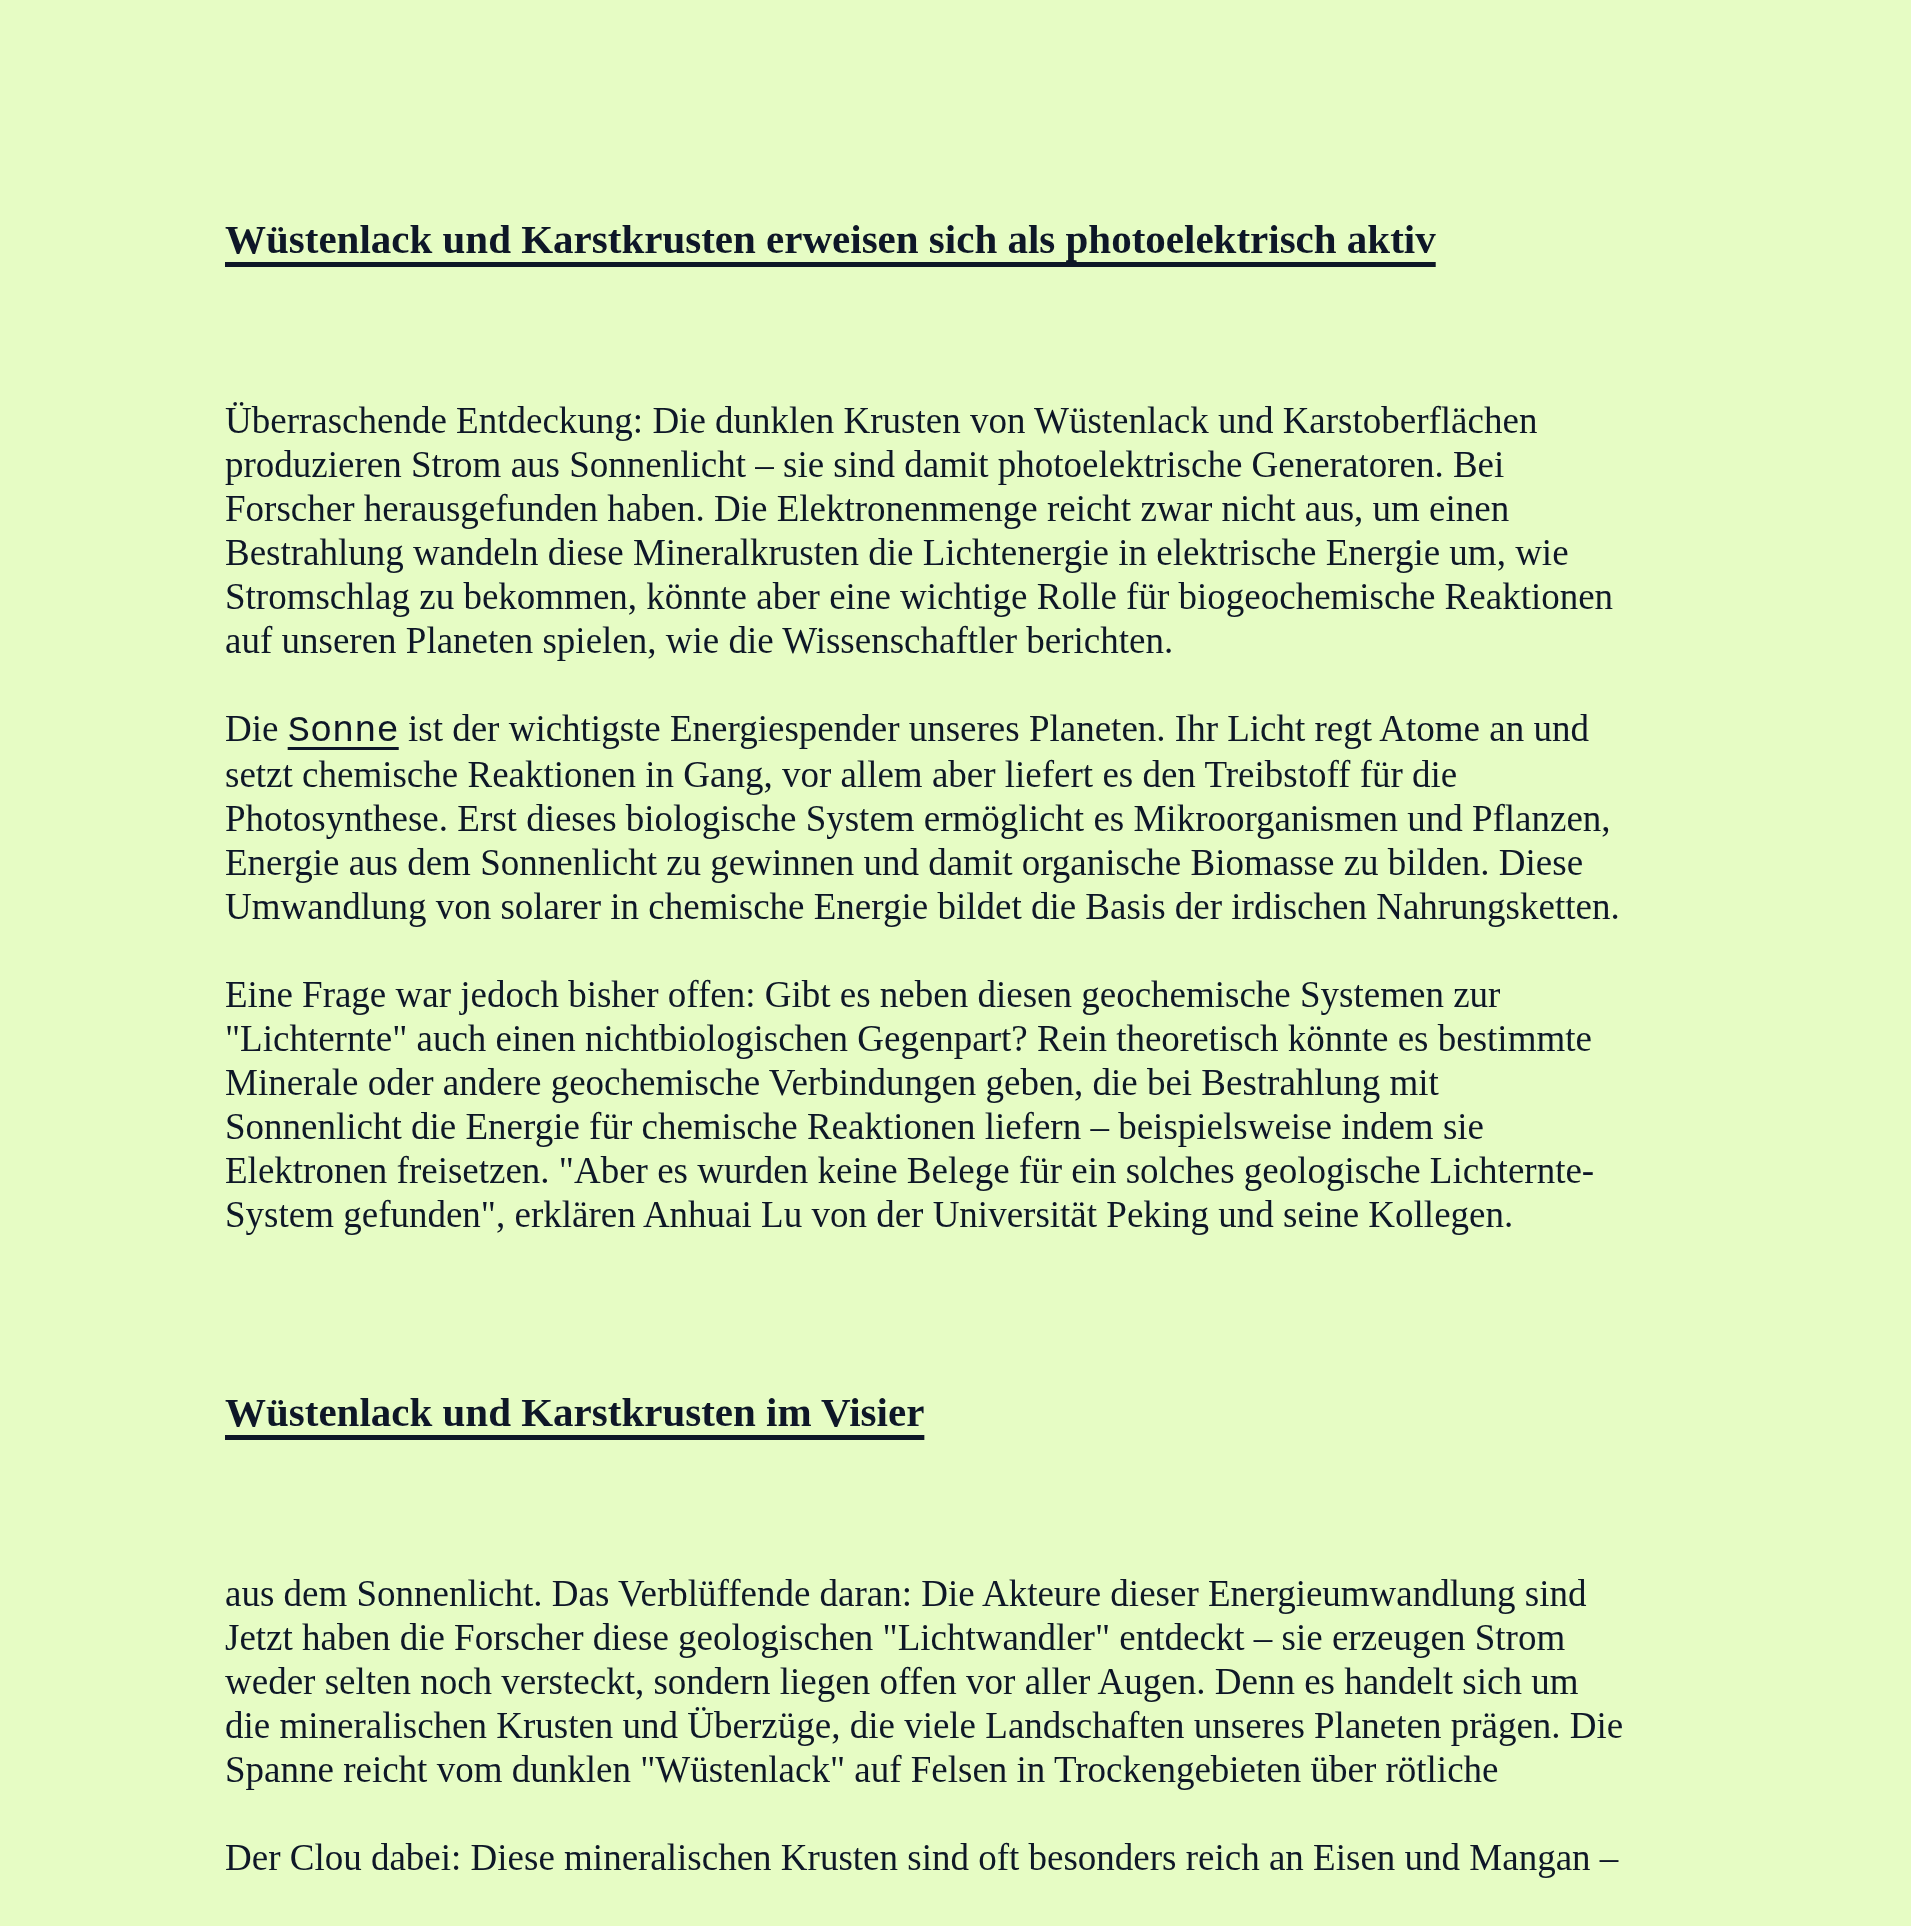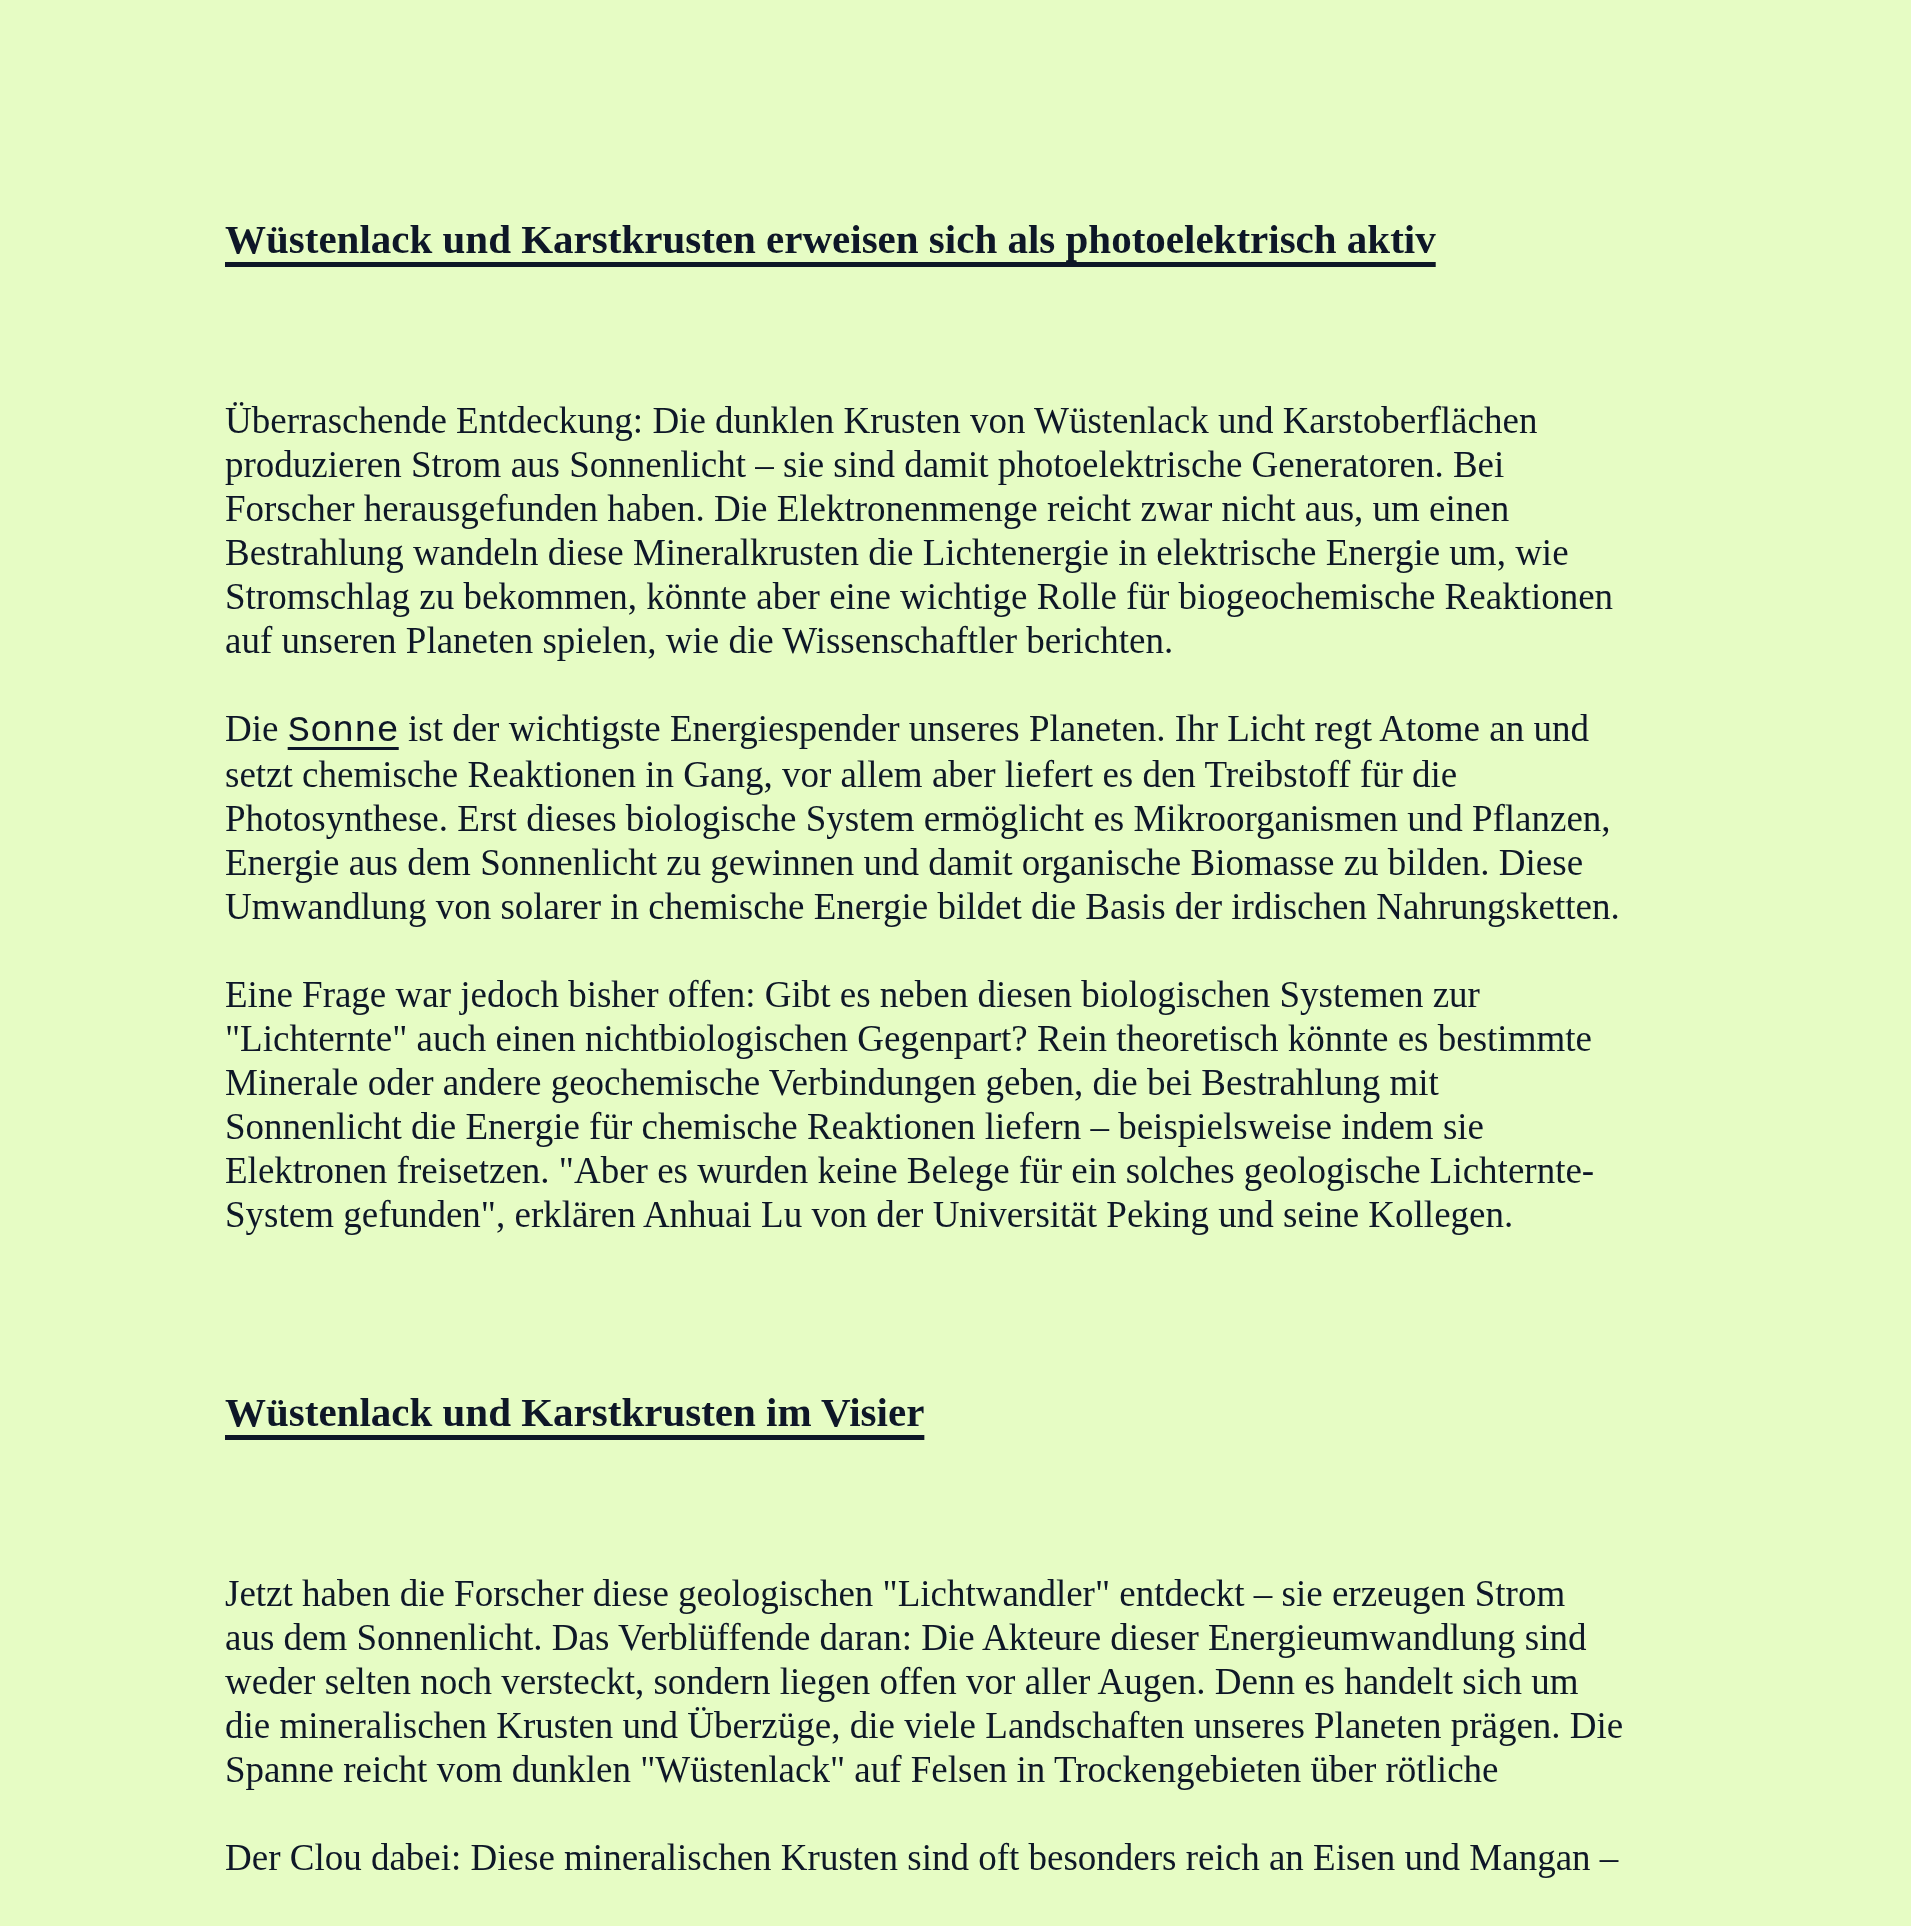--- a/index.html
+++ b/index.html
@@ -68,33 +68,33 @@
 
     <p class="para">
       <span class="line"><span>Die </span><a class="link">Sonne</a><span> ist der wichtigste Energiespender unseres Planeten. Ihr Licht regt Atome an und</span></span>
       <span class="line">setzt chemische Reaktionen in Gang, vor allem aber liefert es den Treibstoff für die</span>
       <span class="line">Photosynthese. Erst dieses biologische System ermöglicht es Mikroorganismen und Pflanzen,</span>
       <span class="line">Energie aus dem Sonnenlicht zu gewinnen und damit organische Biomasse zu bilden. Diese</span>
       <span class="line">Umwandlung von solarer in chemische Energie bildet die Basis der irdischen Nahrungsketten.</span>
     </p>
 
     <p class="para">
-      <span class="line">Eine Frage war jedoch bisher offen: Gibt es neben diesen biologischen Systemen zur</span>
+      <span class="line">Eine Frage war jedoch bisher offen: Gibt es neben diesen geochemische Systemen zur</span>
       <span class="line">"Lichternte" auch einen nichtbiologischen Gegenpart? Rein theoretisch könnte es bestimmte</span>
       <span class="line">Minerale oder andere geochemische Verbindungen geben, die bei Bestrahlung mit</span>
       <span class="line">Sonnenlicht die Energie für chemische Reaktionen liefern – beispielsweise indem sie</span>
       <span class="line">Elektronen freisetzen. "Aber es wurden keine Belege für ein solches geologische Lichternte-</span>
       <span class="line">System gefunden", erklären Anhuai Lu von der Universität Peking und seine Kollegen.</span>
     </p>
 
     <h2 class="heading heading-2"><span class="hl">Wüstenlack und Karstkrusten im Visier</span></h2>
 
     <p class="para">
+      <span class="line">aus dem Sonnenlicht. Das Verblüffende daran: Die Akteure dieser Energieumwandlung sind</span>
       <span class="line">Jetzt haben die Forscher diese geologischen "Lichtwandler" entdeckt – sie erzeugen Strom</span>
-      <span class="line">aus dem Sonnenlicht. Das Verblüffende daran: Die Akteure dieser Energieumwandlung sind</span>
       <span class="line">weder selten noch versteckt, sondern liegen offen vor aller Augen. Denn es handelt sich um</span>
       <span class="line">die mineralischen Krusten und Überzüge, die viele Landschaften unseres Planeten prägen. Die</span>
       <span class="line">Spanne reicht vom dunklen "Wüstenlack" auf Felsen in Trockengebieten über rötliche</span>
     </p>
 
     <p class="para para-last">
       <span class="line">Der Clou dabei: Diese mineralischen Krusten sind oft besonders reich an Eisen und Mangan –</span>
 
     </p>
 

